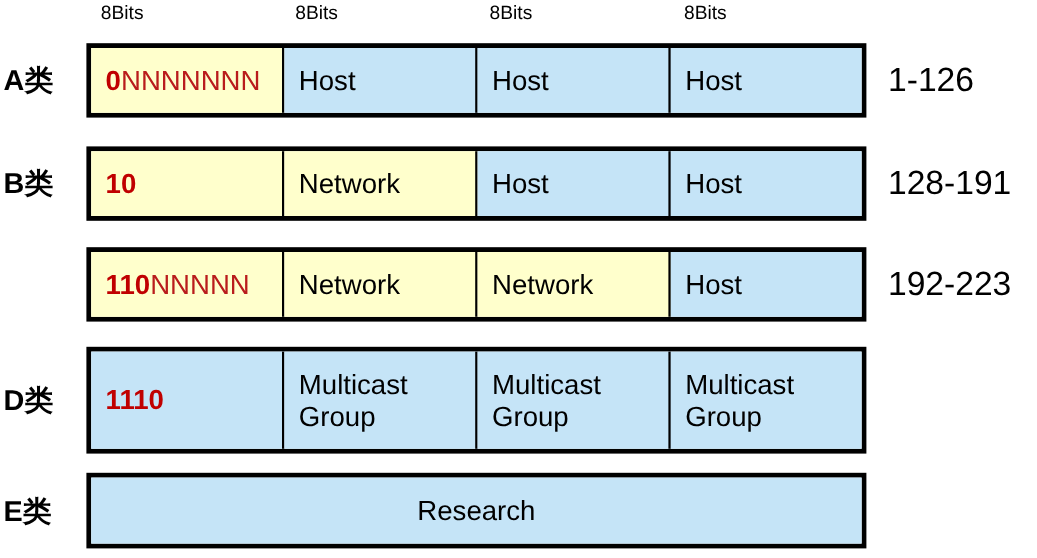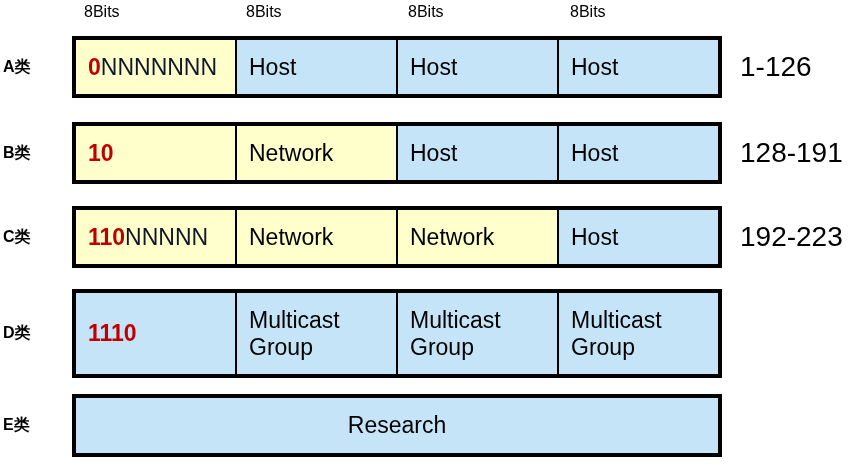--- a/index.html
+++ b/index.html
@@ -11,21 +11,21 @@
     overflow:hidden;
   }
   .bit-header {
     position:absolute; top:3px;
     font-size:16px; color:#000000;
     white-space:nowrap;
   }
   .row-label {
     position:absolute; left:3px; width:62px;
     display:flex; align-items:center;
-    font-size:16px; font-weight:bold; color:#000000;
+    font-size:24px; font-weight:bold; color:#000000;
     white-space:nowrap;
   }
   .row-box {
     position:absolute; left:72px; width:650px;
     box-sizing:border-box;
     border:4px solid #000000;
     display:flex;
     background:#ffffff;
   }
   .cell {
@@ -35,21 +35,21 @@
     border-right:2px solid #000000;
     font-size:23px; color:#000000;
     line-height:1.15;
     overflow:hidden;
   }
   .cell:last-child { border-right:none; }
   .cell.yellow { background:#FFFFCC; }
   .cell.blue   { background:#C5E4F7; }
   .cell.research { justify-content:center; padding-left:0; }
   .bits-prefix  { color:#C00000; font-weight:bold; white-space:pre; }
-  .bits-letters { color:#0f172a; white-space:pre; }
+  .bits-letters { color:#b91c1c; white-space:pre; }
   .row-range {
     position:absolute; left:740px;
     display:flex; align-items:center;
     font-size:28px; color:#000000;
     white-space:nowrap;
   }
   
   .row-a { top:36px;  height:62px; }
   .row-b { top:122px; height:62px; }
   .row-c { top:206px; height:62px; }
@@ -94,21 +94,20 @@
       </div>
     <div class="cell blue">
         <span>Host</span>
       </div>
     <div class="cell blue">
         <span>Host</span>
       </div>
   </div>
   <div class="row-range row-b">128-191</div>
 
-  <div class="row-label row-c">C类</div>
   <div class="row-box row-c">
     <div class="cell yellow">
         <span class="bits-prefix">110</span>
         <span class="bits-letters">NNNNN</span>
       </div>
     <div class="cell yellow">
         <span>Network</span>
       </div>
     <div class="cell yellow">
         <span>Network</span>

